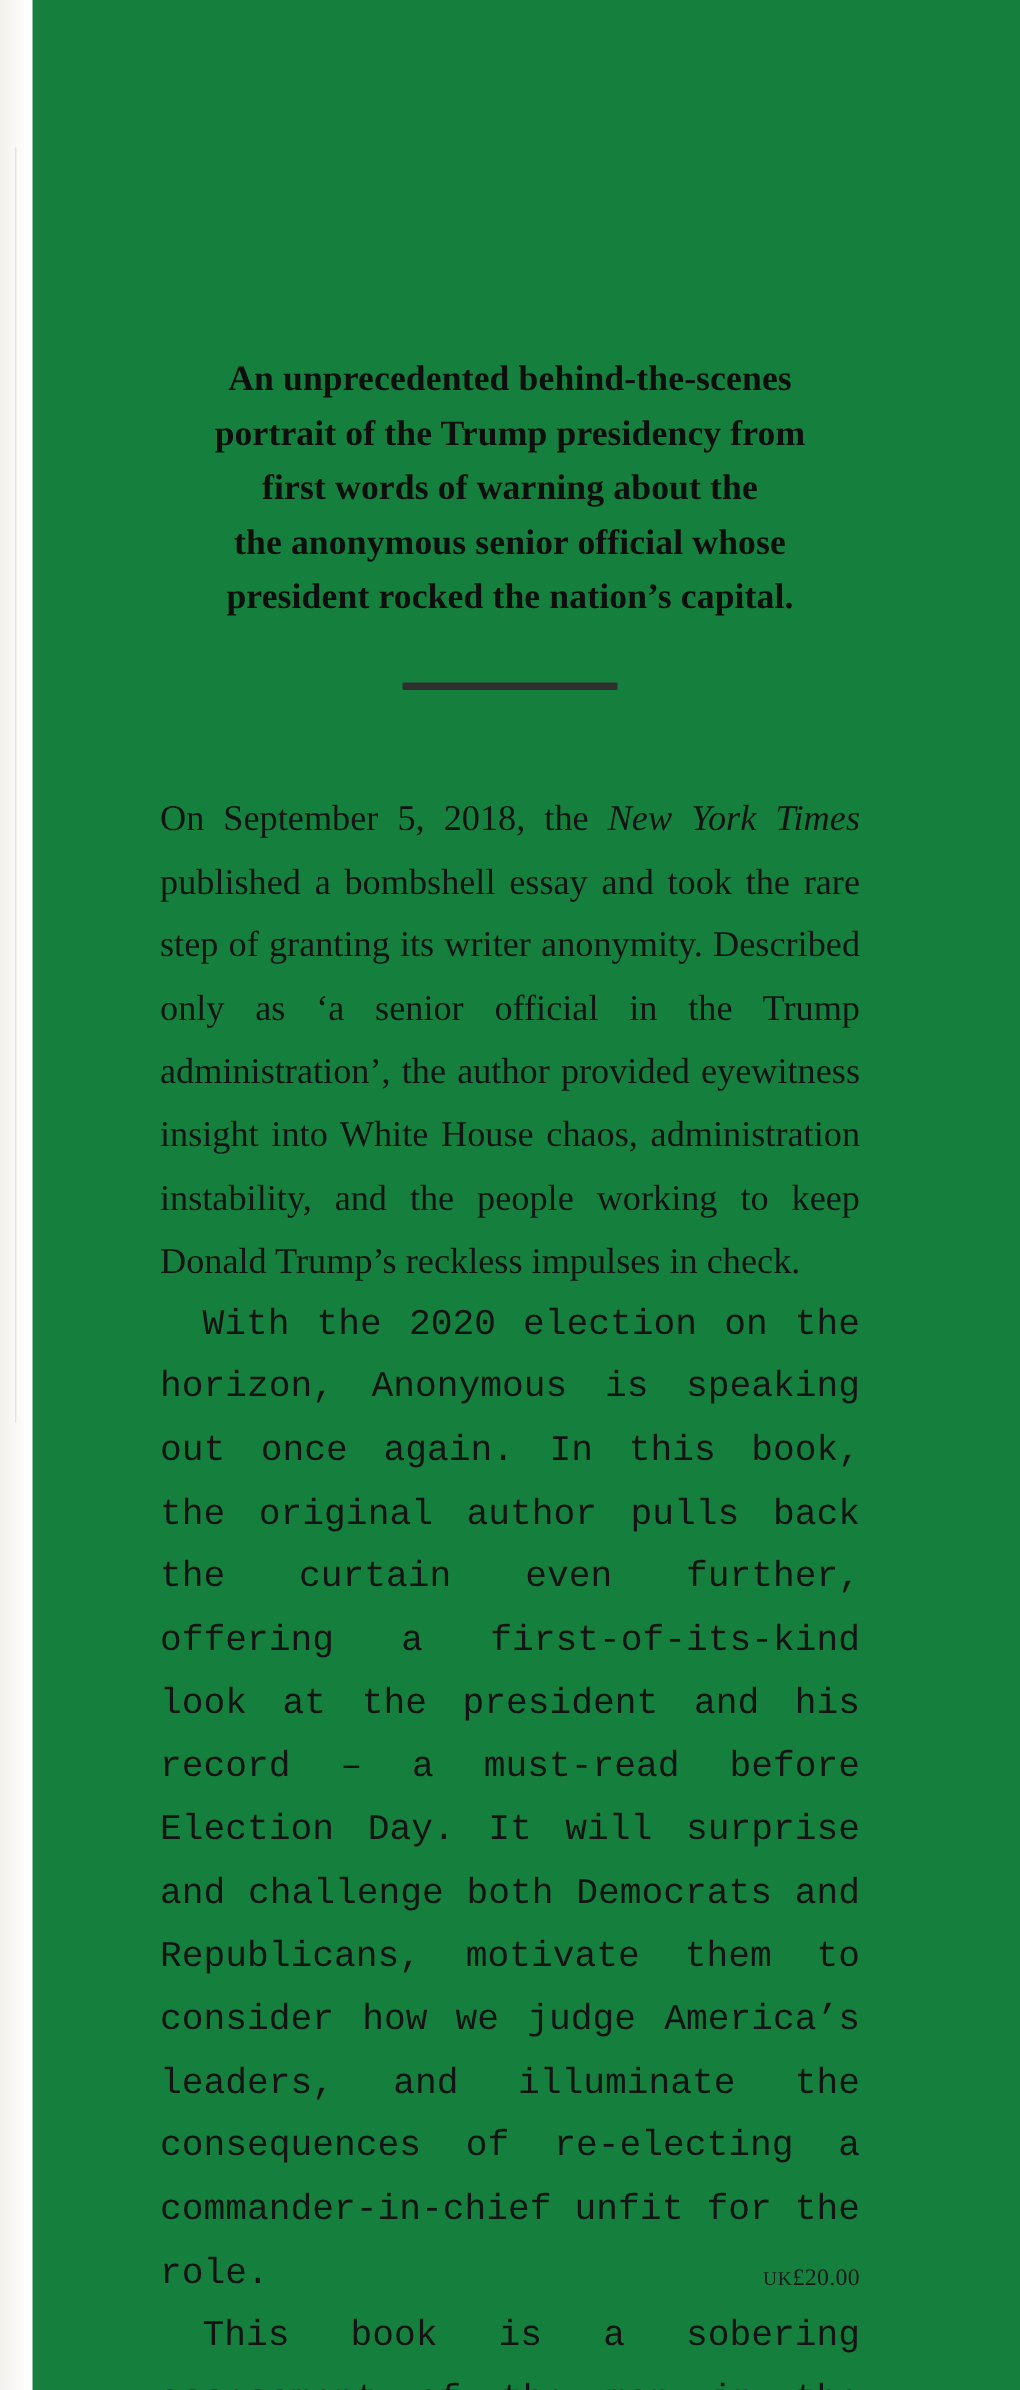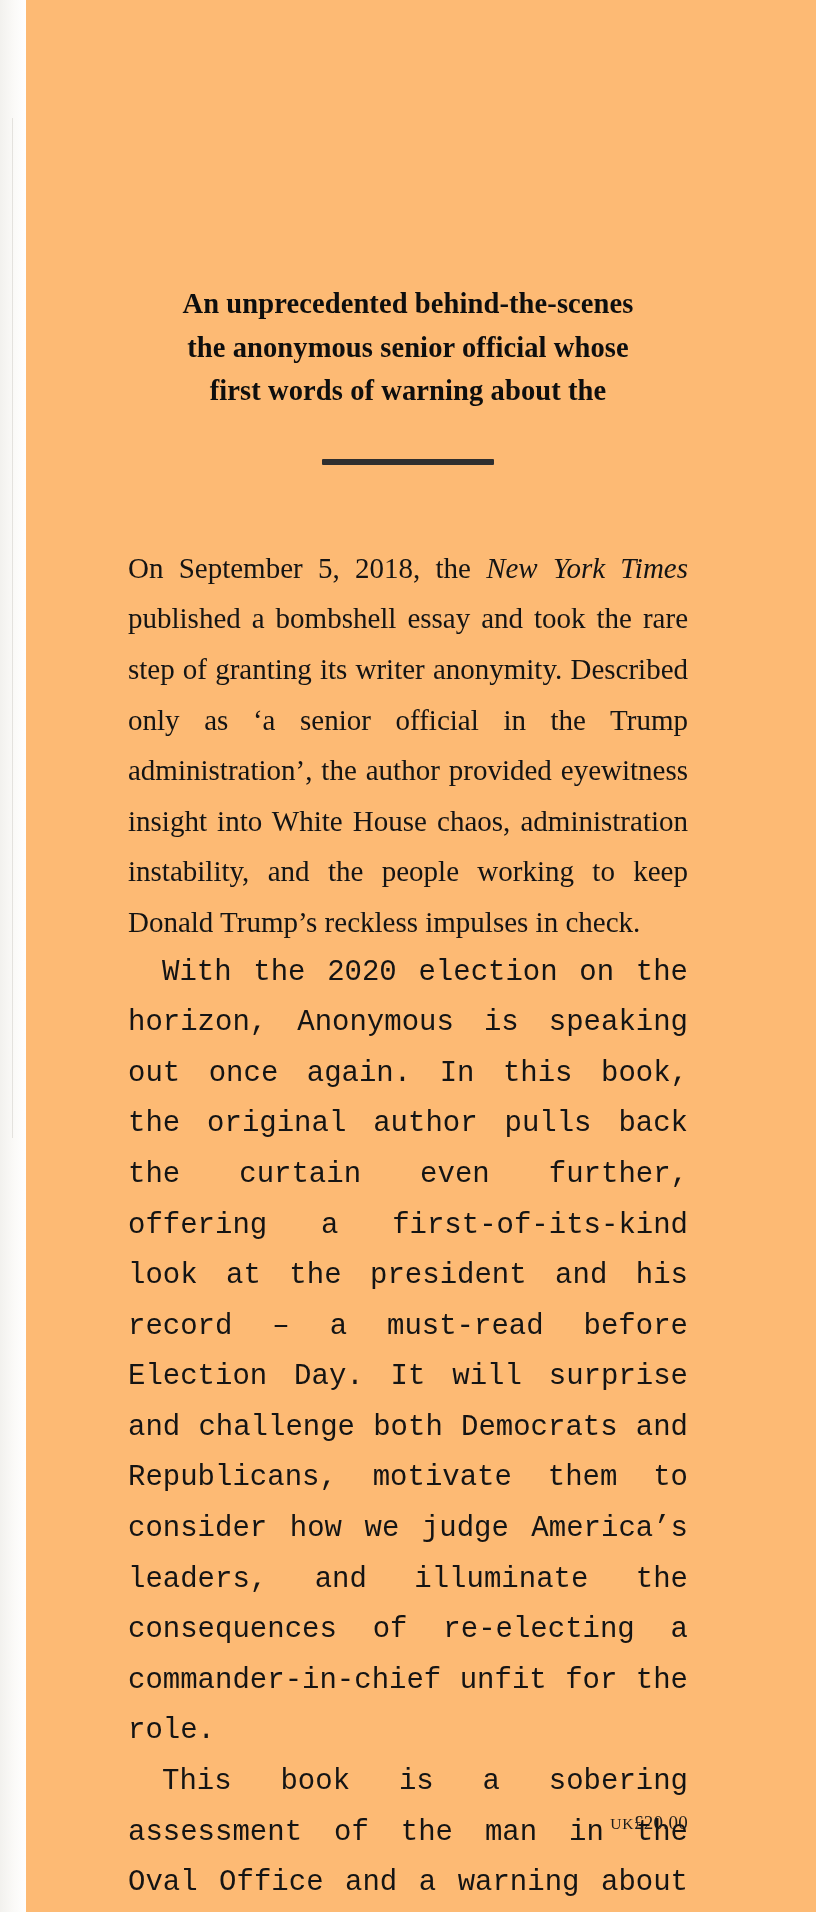--- a/index.html
+++ b/index.html
@@ -13,21 +13,21 @@
     position: relative;
     overflow: hidden;
     font-family: "Liberation Serif", serif;
     color: #131313;
   }
 
   
   .page {
     position: absolute;
     inset: 0;
-    background: #fdba74;
+    background: #15803d;
   }
 
   .gutter-shadow {
     position: absolute;
     left: 0;
     top: 0;
     width: 26px;
     height: 100%;
     background: linear-gradient(to right, #f2f1ee 0%, #fbfaf8 55%, #ffffff 100%);
   }
@@ -115,22 +115,24 @@
 
 <div class="page">
 
   <div class="gutter-shadow"></div>
   <div class="gutter-line"></div>
 
   <div class="content">
 
     <div class="headline">
       <span class="ln">An unprecedented behind-the-scenes</span>
+      <span class="ln">portrait of the Trump presidency from</span>
+      <span class="ln">first words of warning about the</span>
       <span class="ln">the anonymous senior official whose</span>
-      <span class="ln">first words of warning about the</span>
+      <span class="ln">president rocked the nation’s capital.</span>
     </div>
 
     <div class="rule-wrap">
       <div class="rule"></div>
     </div>
 
     <div class="body">
       <p><span>On September 5, 2018, the </span><em>New York Times</em><span> published a bombshell essay and took the rare step of granting its writer anonymity. Described only as ‘a senior official in the Trump administration’, the author provided eyewitness insight into White House chaos, administration instability, and the people working to keep Donald Trump’s reckless impulses in check.</span></p>
       <p>With the 2020 election on the horizon, Anonymous is speaking out once again. In this book, the original author pulls back the curtain even further, offering a first-of-its-kind look at the president and his record – a must-read before Election Day. It will surprise and challenge both Democrats and Republicans, motivate them to consider how we judge America’s leaders, and illuminate the consequences of re-electing a commander-in-chief unfit for the role.</p>
       <p>This book is a sobering assessment of the man in the Oval Office and a warning about something even more important – who Americans are as a people.</p>

